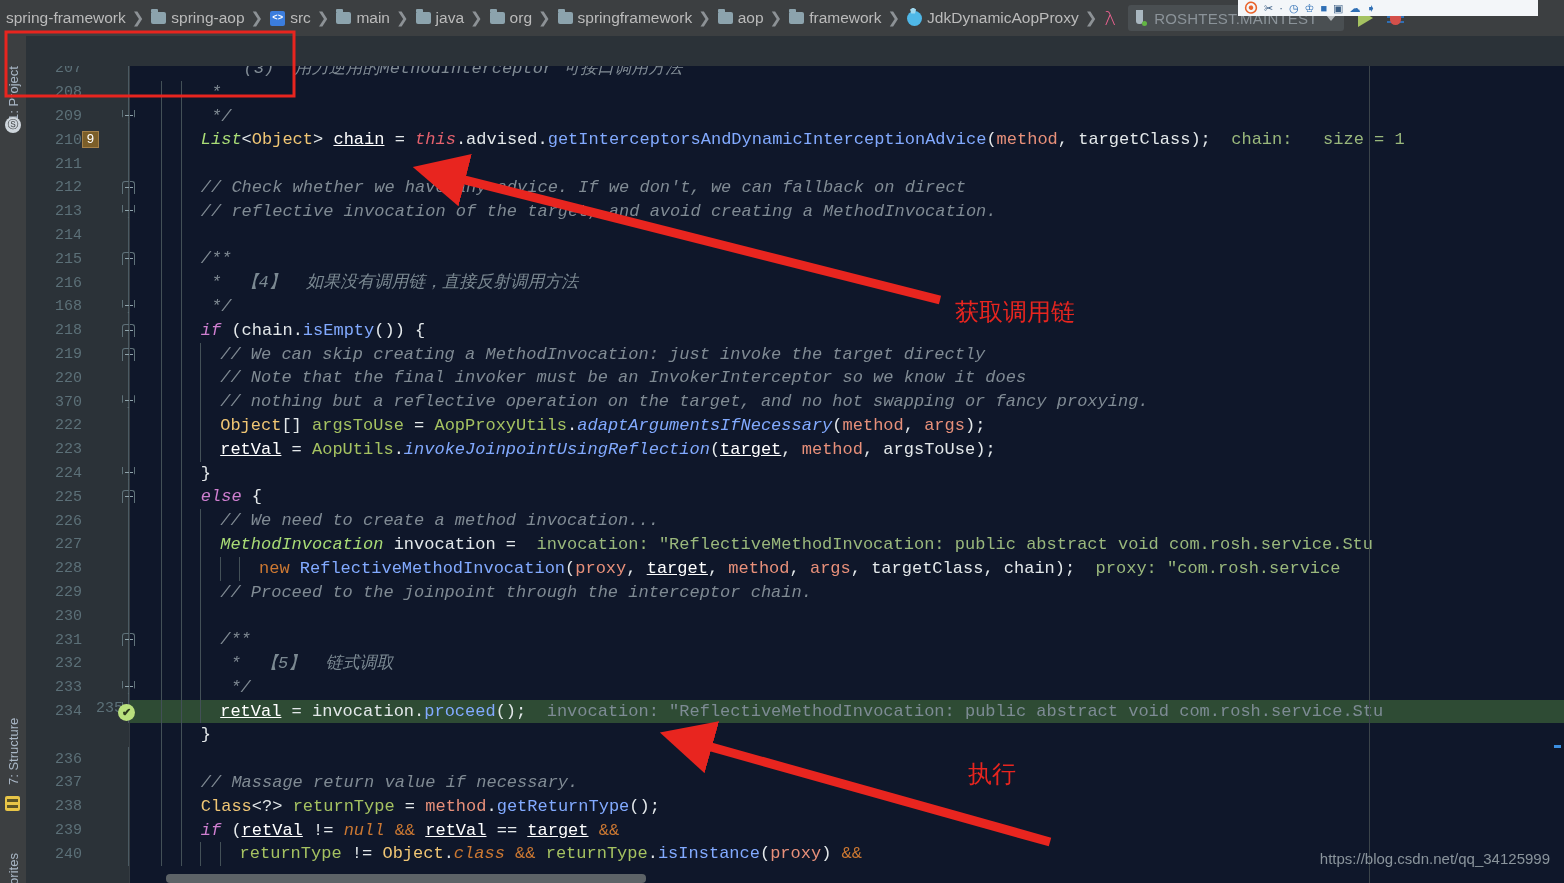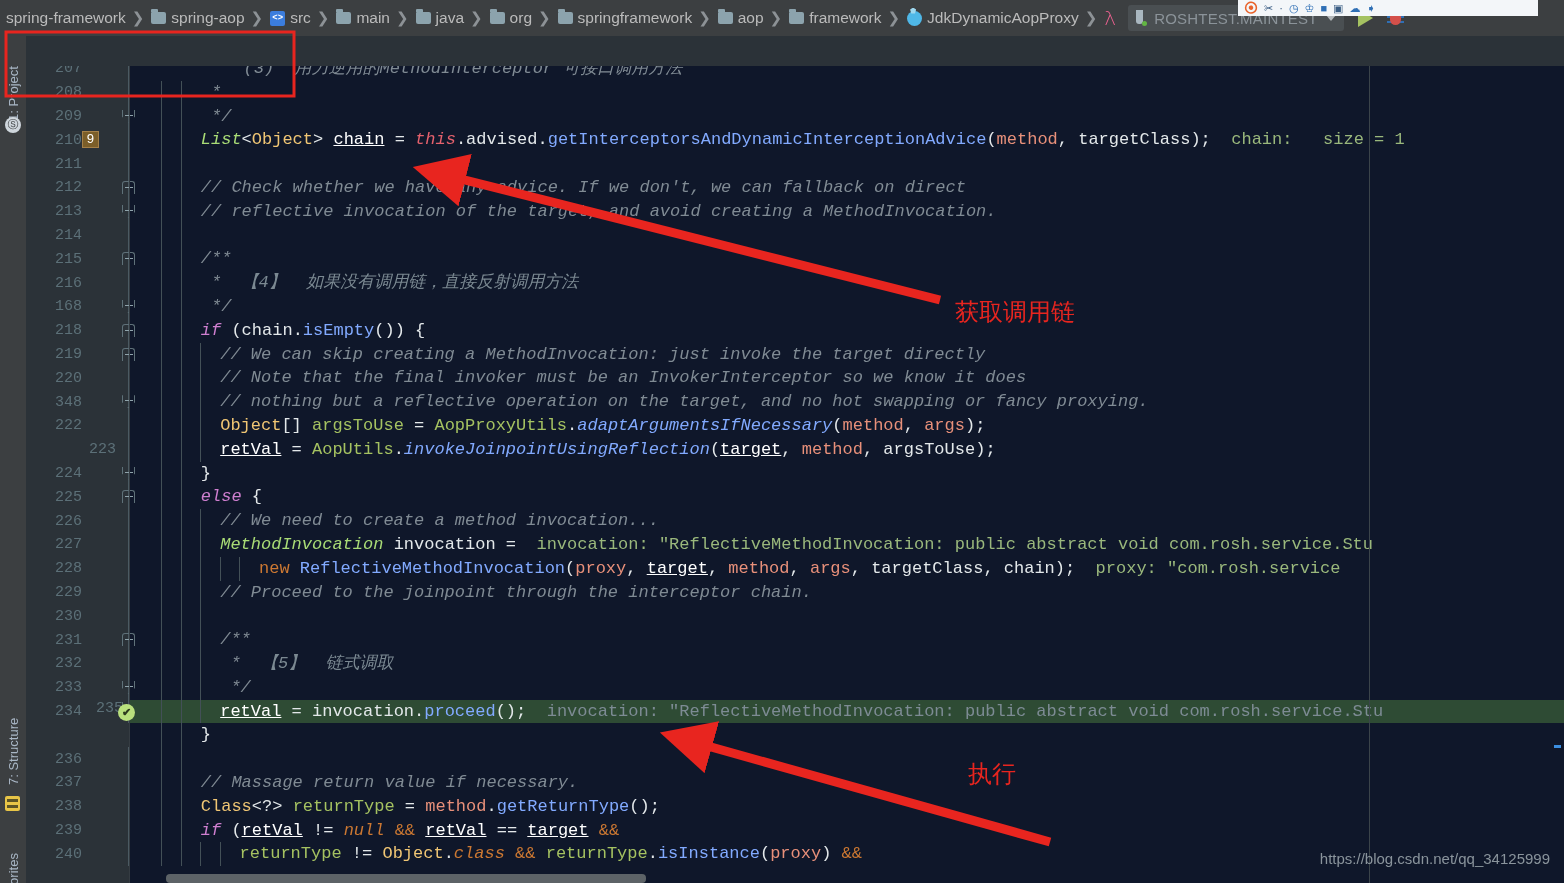--- a/index.html
+++ b/index.html
@@ -447,29 +447,29 @@
         <div class="gutter-line" style="top: 276.6px;">
           <span class="lnum">219</span>
           <span class="fold-line"></span>
           <span class="fold-mark start"></span>
         </div>
         <div class="gutter-line" style="top: 300.4px;">
           <span class="lnum">220</span>
           <span class="fold-line"></span>
         </div>
         <div class="gutter-line" style="top: 324.2px;">
-          <span class="lnum">348</span>
+          <span class="lnum">370</span>
           <span class="fold-line"></span>
           <span class="fold-mark end"></span>
         </div>
         <div class="gutter-line" style="top: 348px;">
           <span class="lnum">222</span>
           <span class="fold-line"></span>
         </div>
-        <div class="gutter-line" style="top: 371.8px; padding-left: 34px;">
+        <div class="gutter-line" style="top: 371.8px;">
           <span class="lnum">223</span>
           <span class="fold-line"></span>
         </div>
         <div class="gutter-line" style="top: 395.6px;">
           <span class="lnum">224</span>
           <span class="fold-line"></span>
           <span class="fold-mark end"></span>
         </div>
         <div class="gutter-line" style="top: 419.4px;">
           <span class="lnum">225</span>

